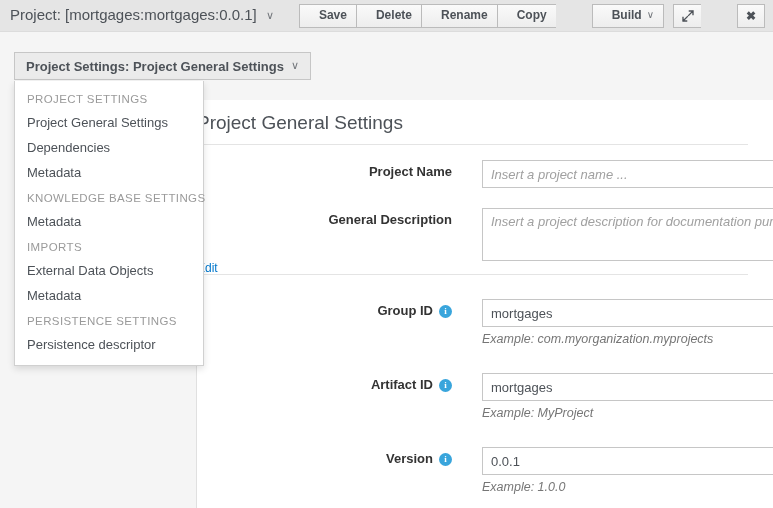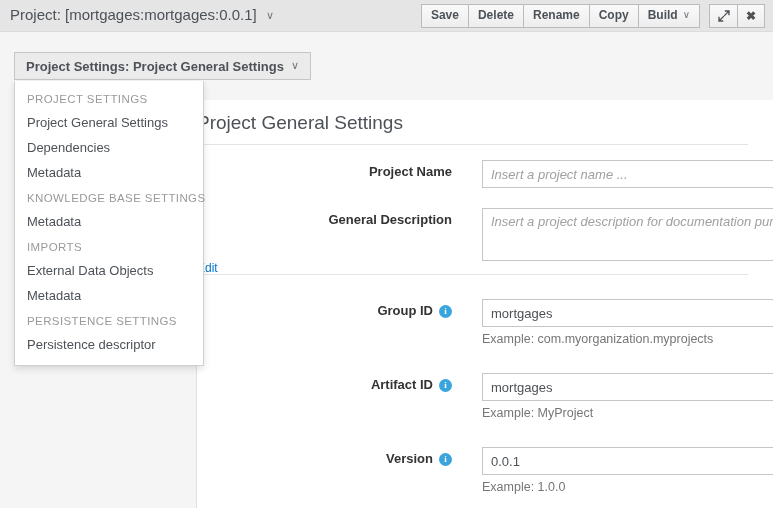--- a/index.html
+++ b/index.html
@@ -28,25 +28,25 @@
     position: absolute; right: 8px; top: 4px;
     display: flex; align-items: center; gap: 9px;
   }
   .btn-group { display: flex; }
   .btn {
     font-family: "Liberation Sans", sans-serif;
     font-size: 12px; font-weight: bold; color: #4d5258;
     background: linear-gradient(to bottom, #fafafa, #ededed);
     border: 1px solid #bbbbbb;
     border-right-width: 0;
-    padding: 3px 9px 4px 9px;
+    padding: 3px 9px 4px 19px;
     height: 24px; line-height: 15px;
     cursor: pointer; white-space: nowrap;
   }
-  .btn:last-child { border-right-width: 1px; }
+  .btn:last-child { border-right-width: 1px; margin-left: 36px; }
   .btn .caret {
     display: inline-block; margin-left: 5px;
     font-size: 10px; font-weight: normal; color: #72767b;
     transform: translateY(-1px);
   }
   .icon-btn {
     width: 28px; padding: 0; display: flex;
     align-items: center; justify-content: center;
   }
   .icon-glyph { font-size: 12px; font-weight: bold; color: #4d5258; line-height: 1; }
@@ -157,21 +157,21 @@
     position: absolute; left: 285px; top: 0;
     width: 462px; height: 53px;
     border: 1px solid #c6c6c6; background: #ffffff;
     font-family: "Liberation Sans", sans-serif;
     font-size: 13px; color: #4d5258;
     padding: 5px 8px; resize: none; outline: none;
   }
   .textarea::placeholder { color: #a0a0a0; font-style: italic; }
   .hint {
     position: absolute; left: 285px; top: 33px;
-    font-size: 12.5px; color: #767676; white-space: nowrap;
+    font-size: 12.5px; color: #767676; white-space: nowrap; font-style: italic;
   }
 </style>
 </head>
 <body>
 
 <div id="root">
 
   <div class="body-area"></div>
 
   <div class="panel">

